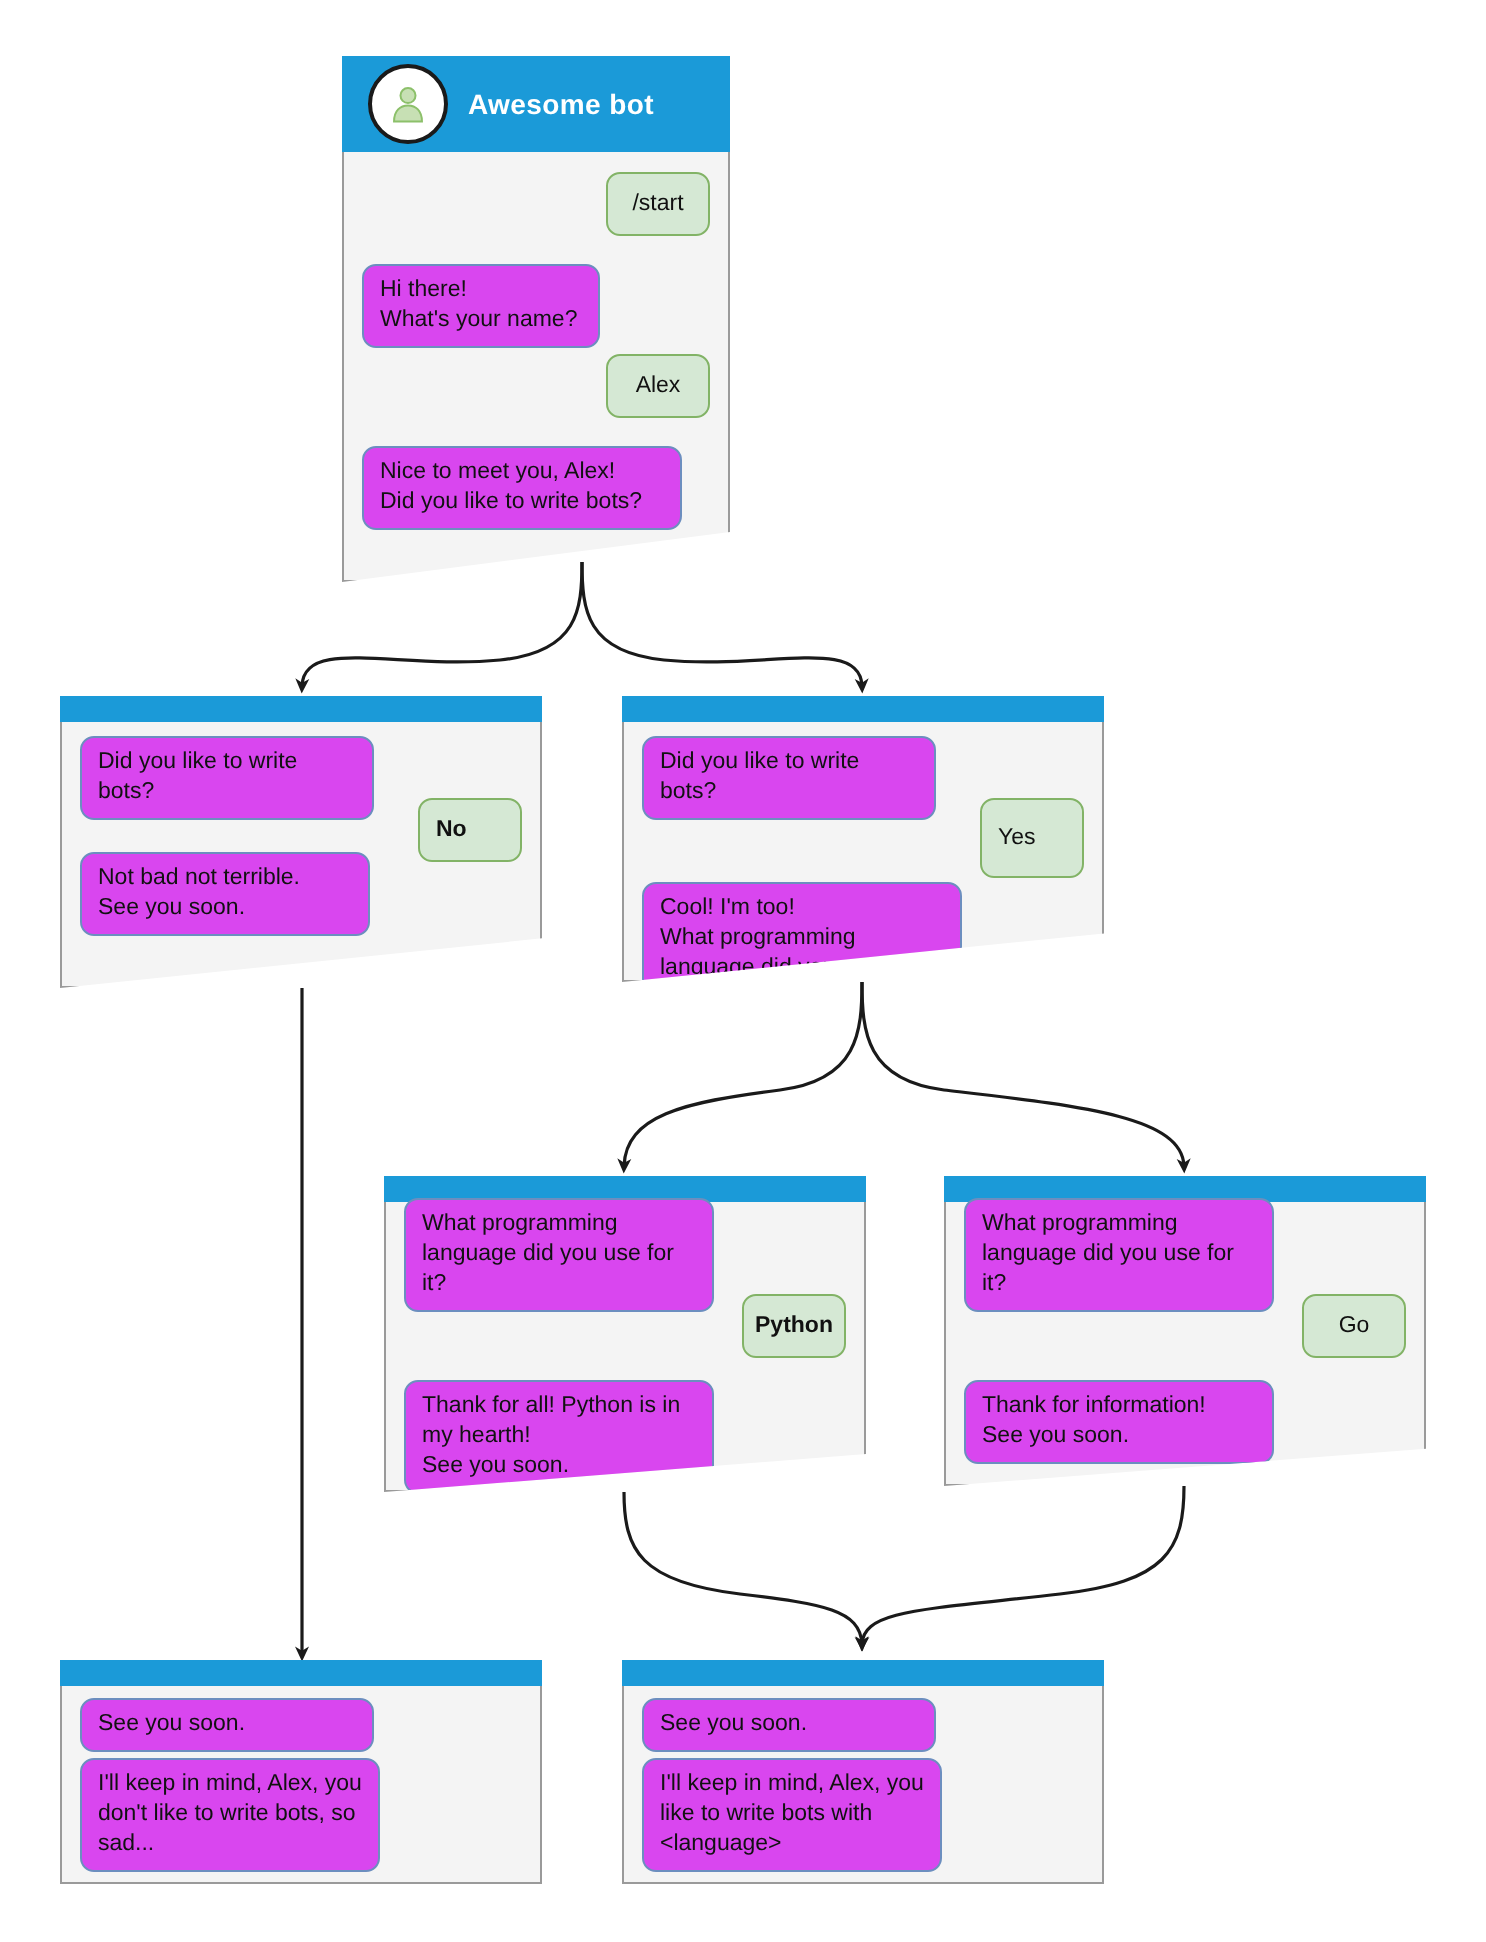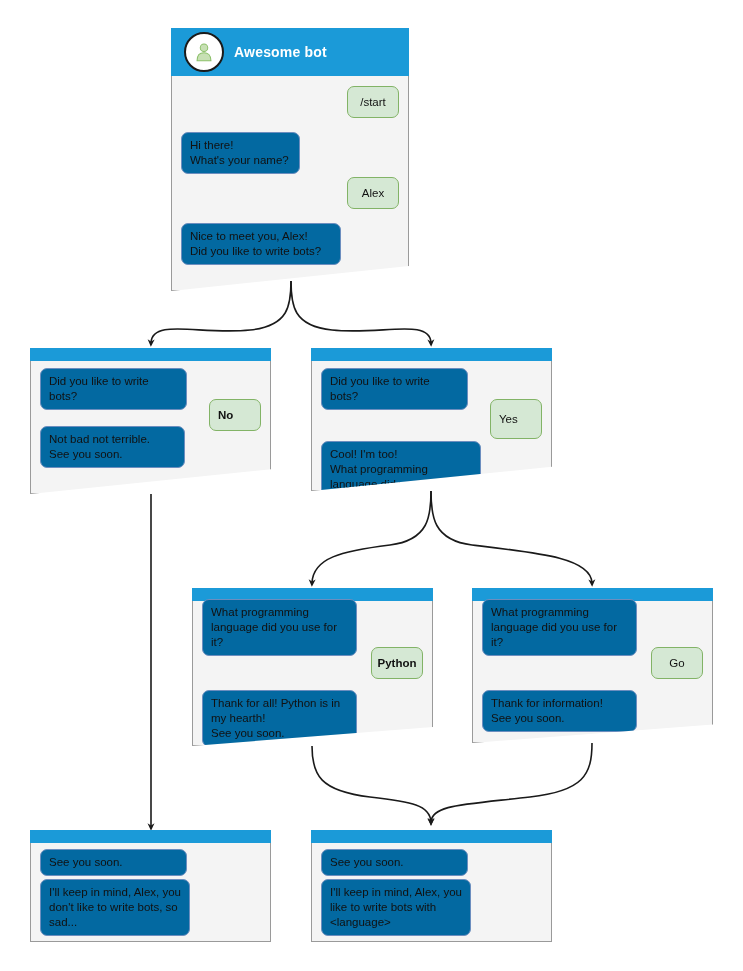--- a/index.html
+++ b/index.html
@@ -25,21 +25,21 @@
     display:flex;align-items:center;justify-content:center;
   }
   .chat{position:absolute;left:0;right:0;top:13px;bottom:0;}
   .chat.rooted{top:48px;}
 
   .bubble{
     position:absolute;box-sizing:border-box;
     border-radius:7px;padding:5px 8px;font-size:11.5px;line-height:15px;
     color:#111111;white-space:pre-line;
   }
-  .bubble.bot{background:#0369a1;border:1px solid #6c8ebf;}
+  .bubble.bot{background:#d946ef;border:1px solid #6c8ebf;}
   .bubble.user{background:#d5e8d4;border:1px solid #82b366;text-align:left;}
 
   .b-left{left:10px;}
   .b-right{right:10px;}
 </style>
 </head>
 <body>
 
 <div id="stage">
 
@@ -69,21 +69,21 @@
     </g>
 
     <g>
       <path d="M312,746 C312,775 320,791 370,797 C412,802 430,805 431,822" fill="none" stroke="#1a1a1a" stroke-width="1.6" marker-end="url(#arrow)"></path>
     </g>
     <g>
       <path d="M592,743 C592,775 583,791 530,797 C460,805 432,805 431,822" fill="none" stroke="#1a1a1a" stroke-width="1.6" marker-end="url(#arrow)"></path>
     </g>
   </svg>
 
-  <div class="card" style="left:171px;top:28px;width:238px;height:263px;
+  <div class="card" style="left:171px;top:28px;width:194px;height:263px;
               clip-path:polygon(0% 0%, 100% 0%, 100% 90.5%, 0% 100%);">
     <div class="card-body"></div>
 
     <div class="card-head tall">
       <div class="avatar">
         <svg width="22" height="22" viewBox="0 0 24 24" aria-hidden="true">
           <circle cx="12" cy="7.4" r="4.1" fill="#c7e0b4" stroke="#8cc06a" stroke-width="1.1"></circle>
           <path d="M4.4,21.5 C4.4,15.6 7.8,12.8 12,12.8 C16.2,12.8 19.6,15.6 19.6,21.5 Z" fill="#c7e0b4" stroke="#8cc06a" stroke-width="1.1"></path>
         </svg>
       </div>

